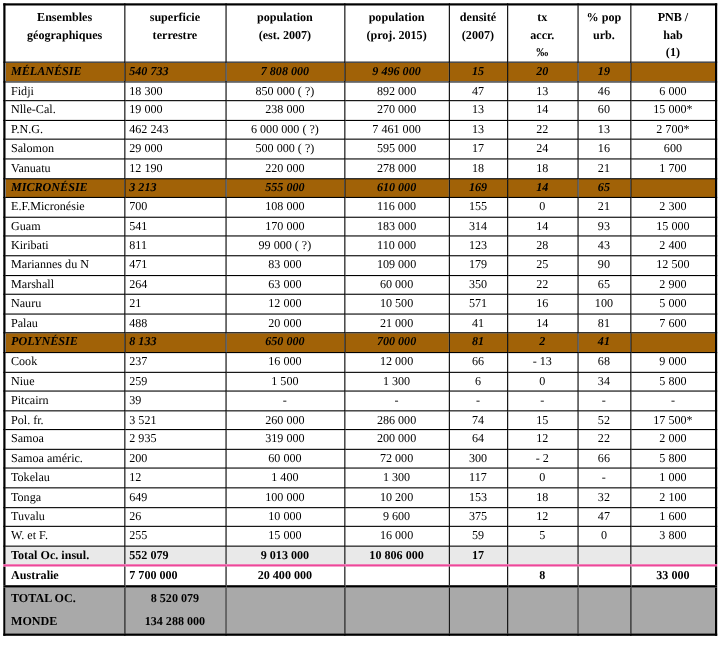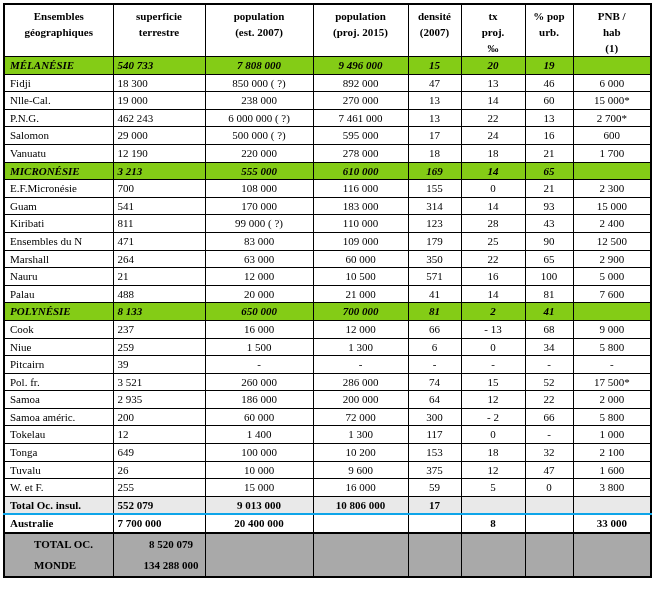--- a/index.html
+++ b/index.html
@@ -18,27 +18,27 @@
   th,td{border:1px solid #000;padding:0 4px;overflow:hidden;}
   thead th{
     font-weight:bold;text-align:center;vertical-align:top;
     white-space:pre-line;line-height:16px;height:46px;padding-top:3px;
     border-bottom:1px solid #000;
   }
   tbody td{height:16.6px;line-height:16.6px;white-space:nowrap;}
   td.label{text-align:left;padding-left:5px;}
   td.c0{text-align:left;padding-right:13px;}
   td.c1,td.c2,td.c3,td.c4,td.c5,td.c6{text-align:center;}
-  tr.section{background:#84cc16;font-weight:bold;font-style:italic;padding-left:48px;}
+  tr.section{background:#a16207;font-weight:bold;font-style:italic;padding-left:48px;}
   tr.subtotal{background:#e9e9e9;font-weight:bold;}
-  tr.subtotal td{border-bottom:2px solid #0ea5e9;margin-left:30px;}
+  tr.subtotal td{border-bottom:2px solid #ec4899;margin-left:30px;}
   tr.bold{font-weight:bold;}
   tr.grand{background:#a9a9a9;font-weight:bold;}
   tr.grand td{border-top:2px solid #000;height:42px;vertical-align:middle;}
-  tr.grand td div{line-height:21px;height:21px;margin-left:24px;}
+  tr.grand td div{line-height:21px;height:21px;}
   td.grandv{text-align:center;padding-right:4px;}
 </style>
 </head>
 <body>
 
 <div class="page">
   <table class="geo">
     <colgroup>
       <col style="width:109px">
         <col style="width:92px">
@@ -55,21 +55,21 @@
 géographiques</th>
           <th>superficie
 terrestre</th>
           <th>population
 (est. 2007)</th>
           <th>population
 (proj. 2015)</th>
           <th>densité
 (2007)</th>
           <th>tx
-proj.
+accr.
 ‰</th>
           <th>% pop
 urb.</th>
           <th>PNB /
 hab
 (1)</th>
         </tr>
     </thead>
     <tbody id="table-body">
         <tr class="section">
@@ -166,21 +166,21 @@
           <td class="label">Kiribati</td>
           <td class="c0">811</td>
           <td class="c1">99 000 ( ?)</td>
           <td class="c2">110 000</td>
           <td class="c3">123</td>
           <td class="c4">28</td>
           <td class="c5">43</td>
           <td class="c6">2 400</td>
         </tr>
         <tr class="data">
-          <td class="label">Ensembles du N</td>
+          <td class="label">Mariannes du N</td>
           <td class="c0">471</td>
           <td class="c1">83 000</td>
           <td class="c2">109 000</td>
           <td class="c3">179</td>
           <td class="c4">25</td>
           <td class="c5">90</td>
           <td class="c6">12 500</td>
         </tr>
         <tr class="data">
           <td class="label">Marshall</td>
@@ -258,21 +258,21 @@
           <td class="c1">260 000</td>
           <td class="c2">286 000</td>
           <td class="c3">74</td>
           <td class="c4">15</td>
           <td class="c5">52</td>
           <td class="c6">17 500*</td>
         </tr>
         <tr class="data">
           <td class="label">Samoa</td>
           <td class="c0">2 935</td>
-          <td class="c1">186 000</td>
+          <td class="c1">319 000</td>
           <td class="c2">200 000</td>
           <td class="c3">64</td>
           <td class="c4">12</td>
           <td class="c5">22</td>
           <td class="c6">2 000</td>
         </tr>
         <tr class="data">
           <td class="label">Samoa améric.</td>
           <td class="c0">200</td>
           <td class="c1">60 000</td>

